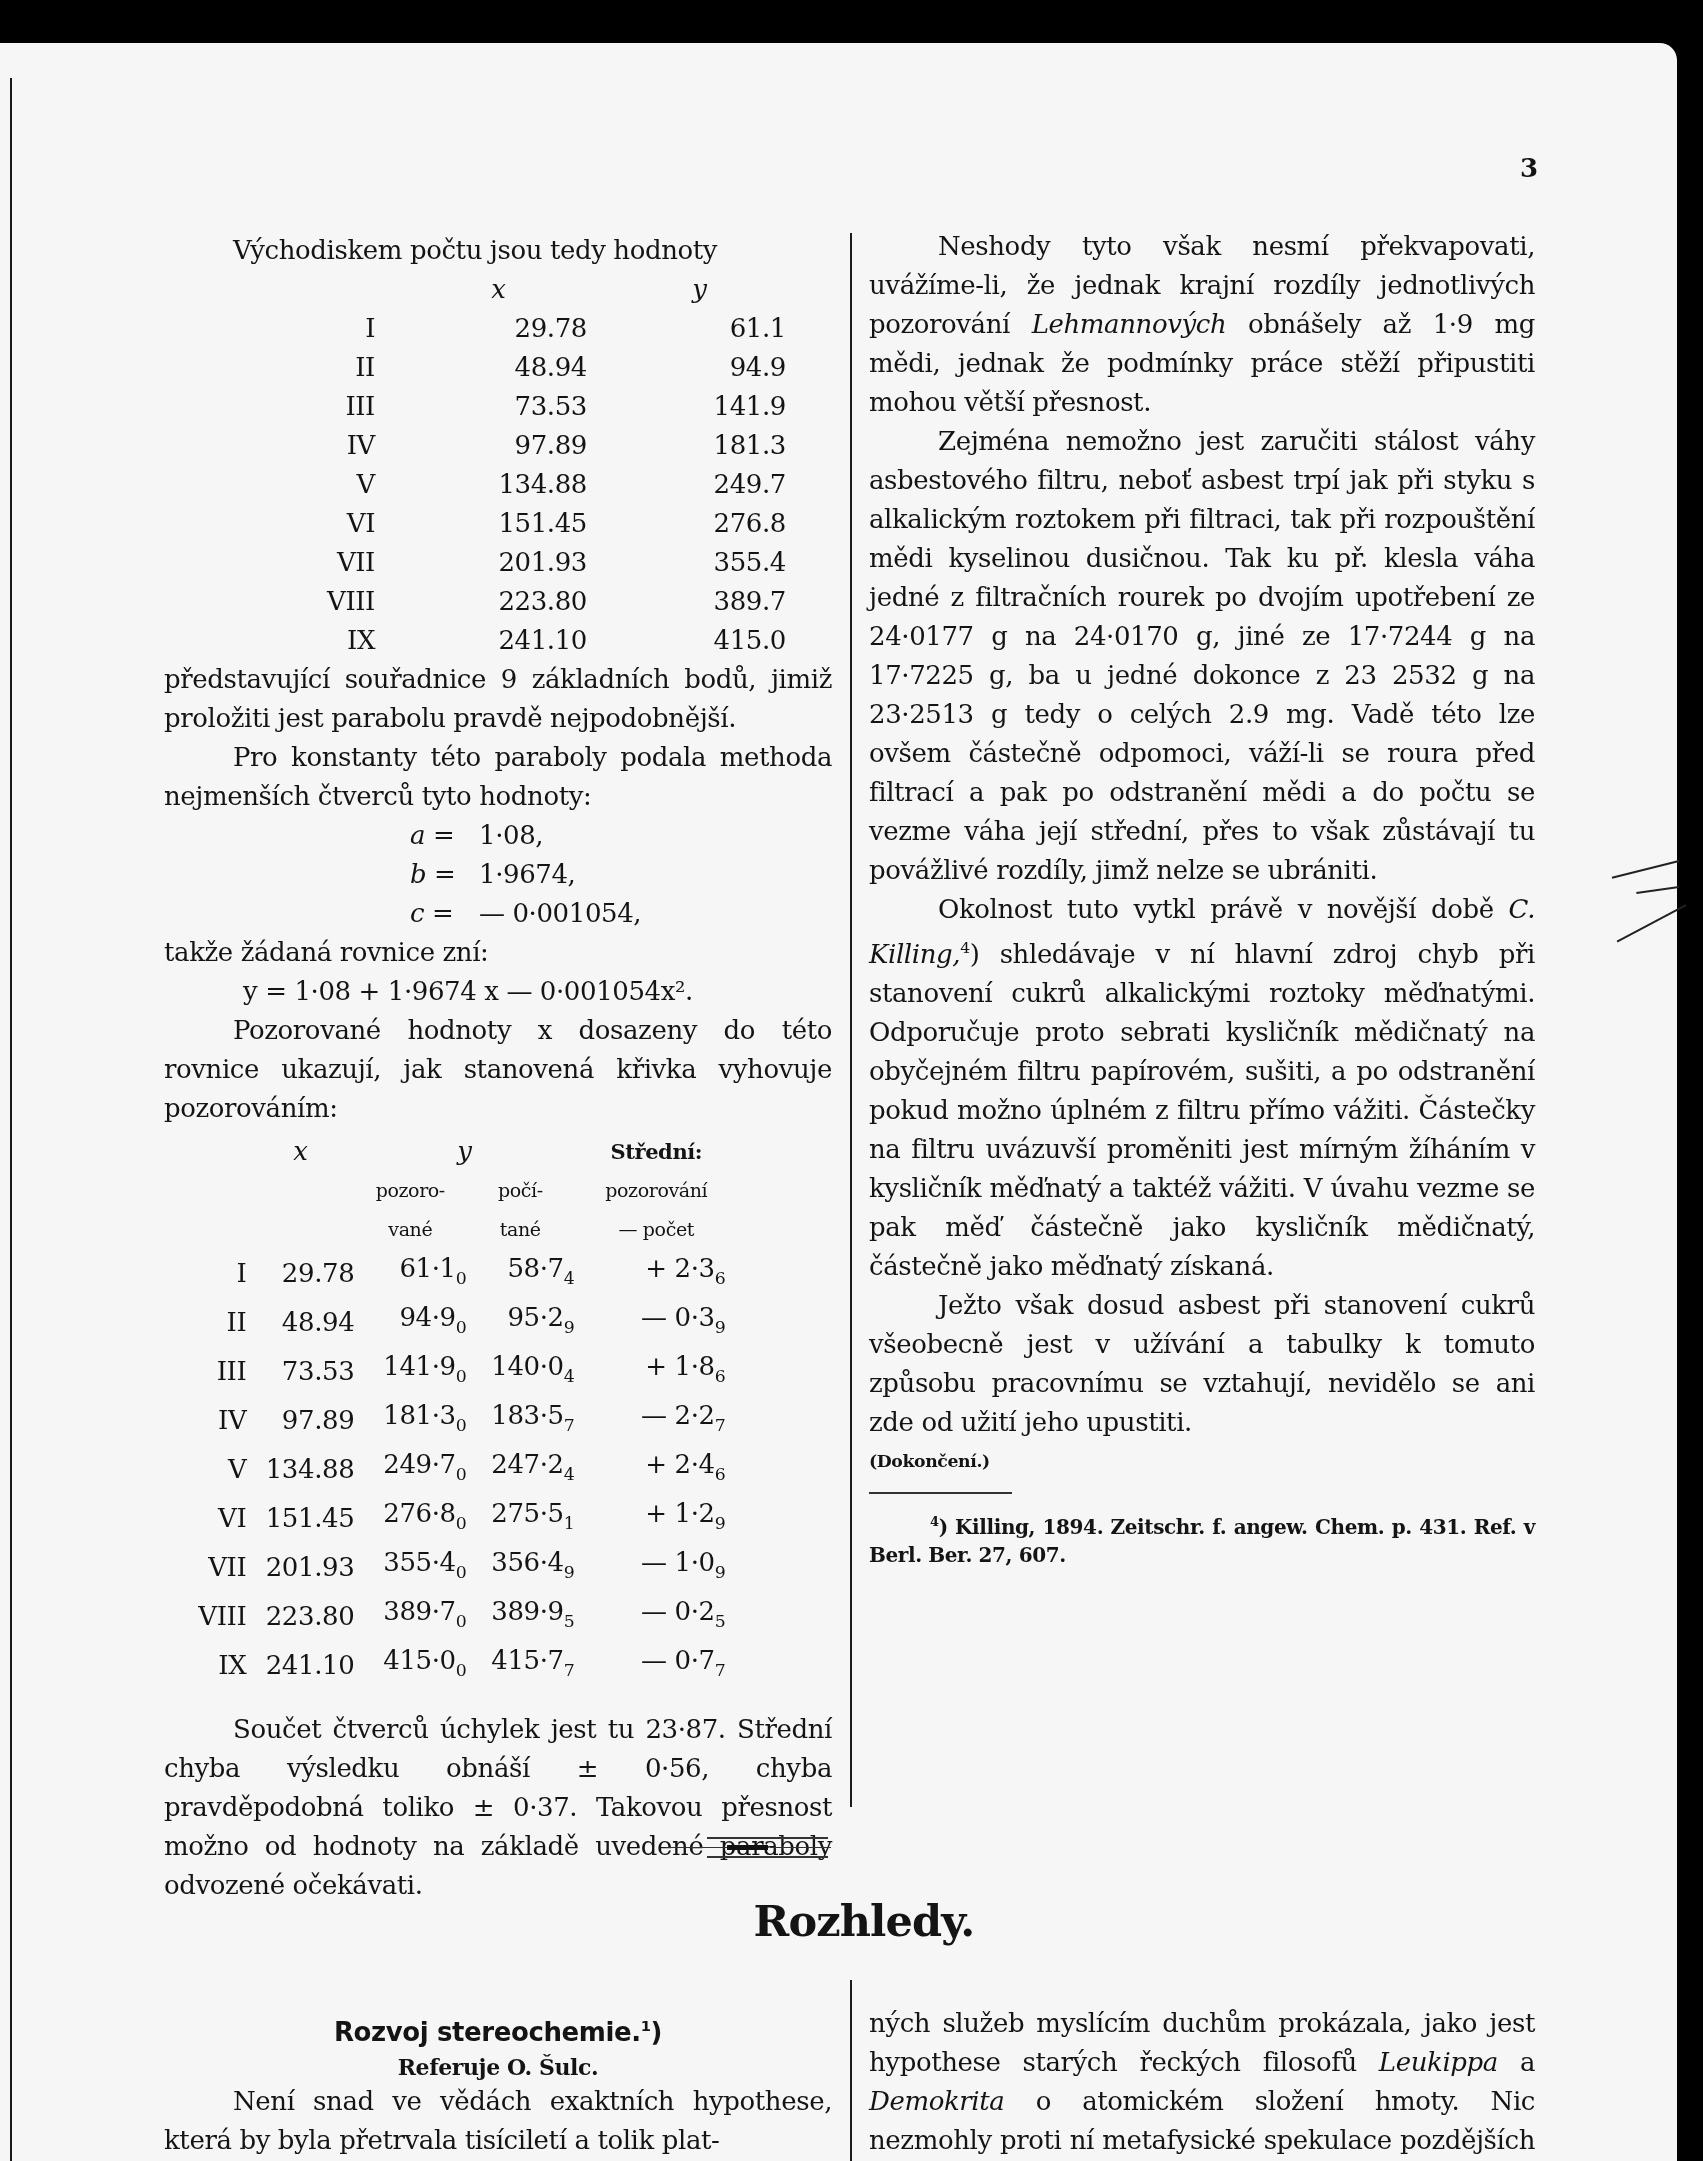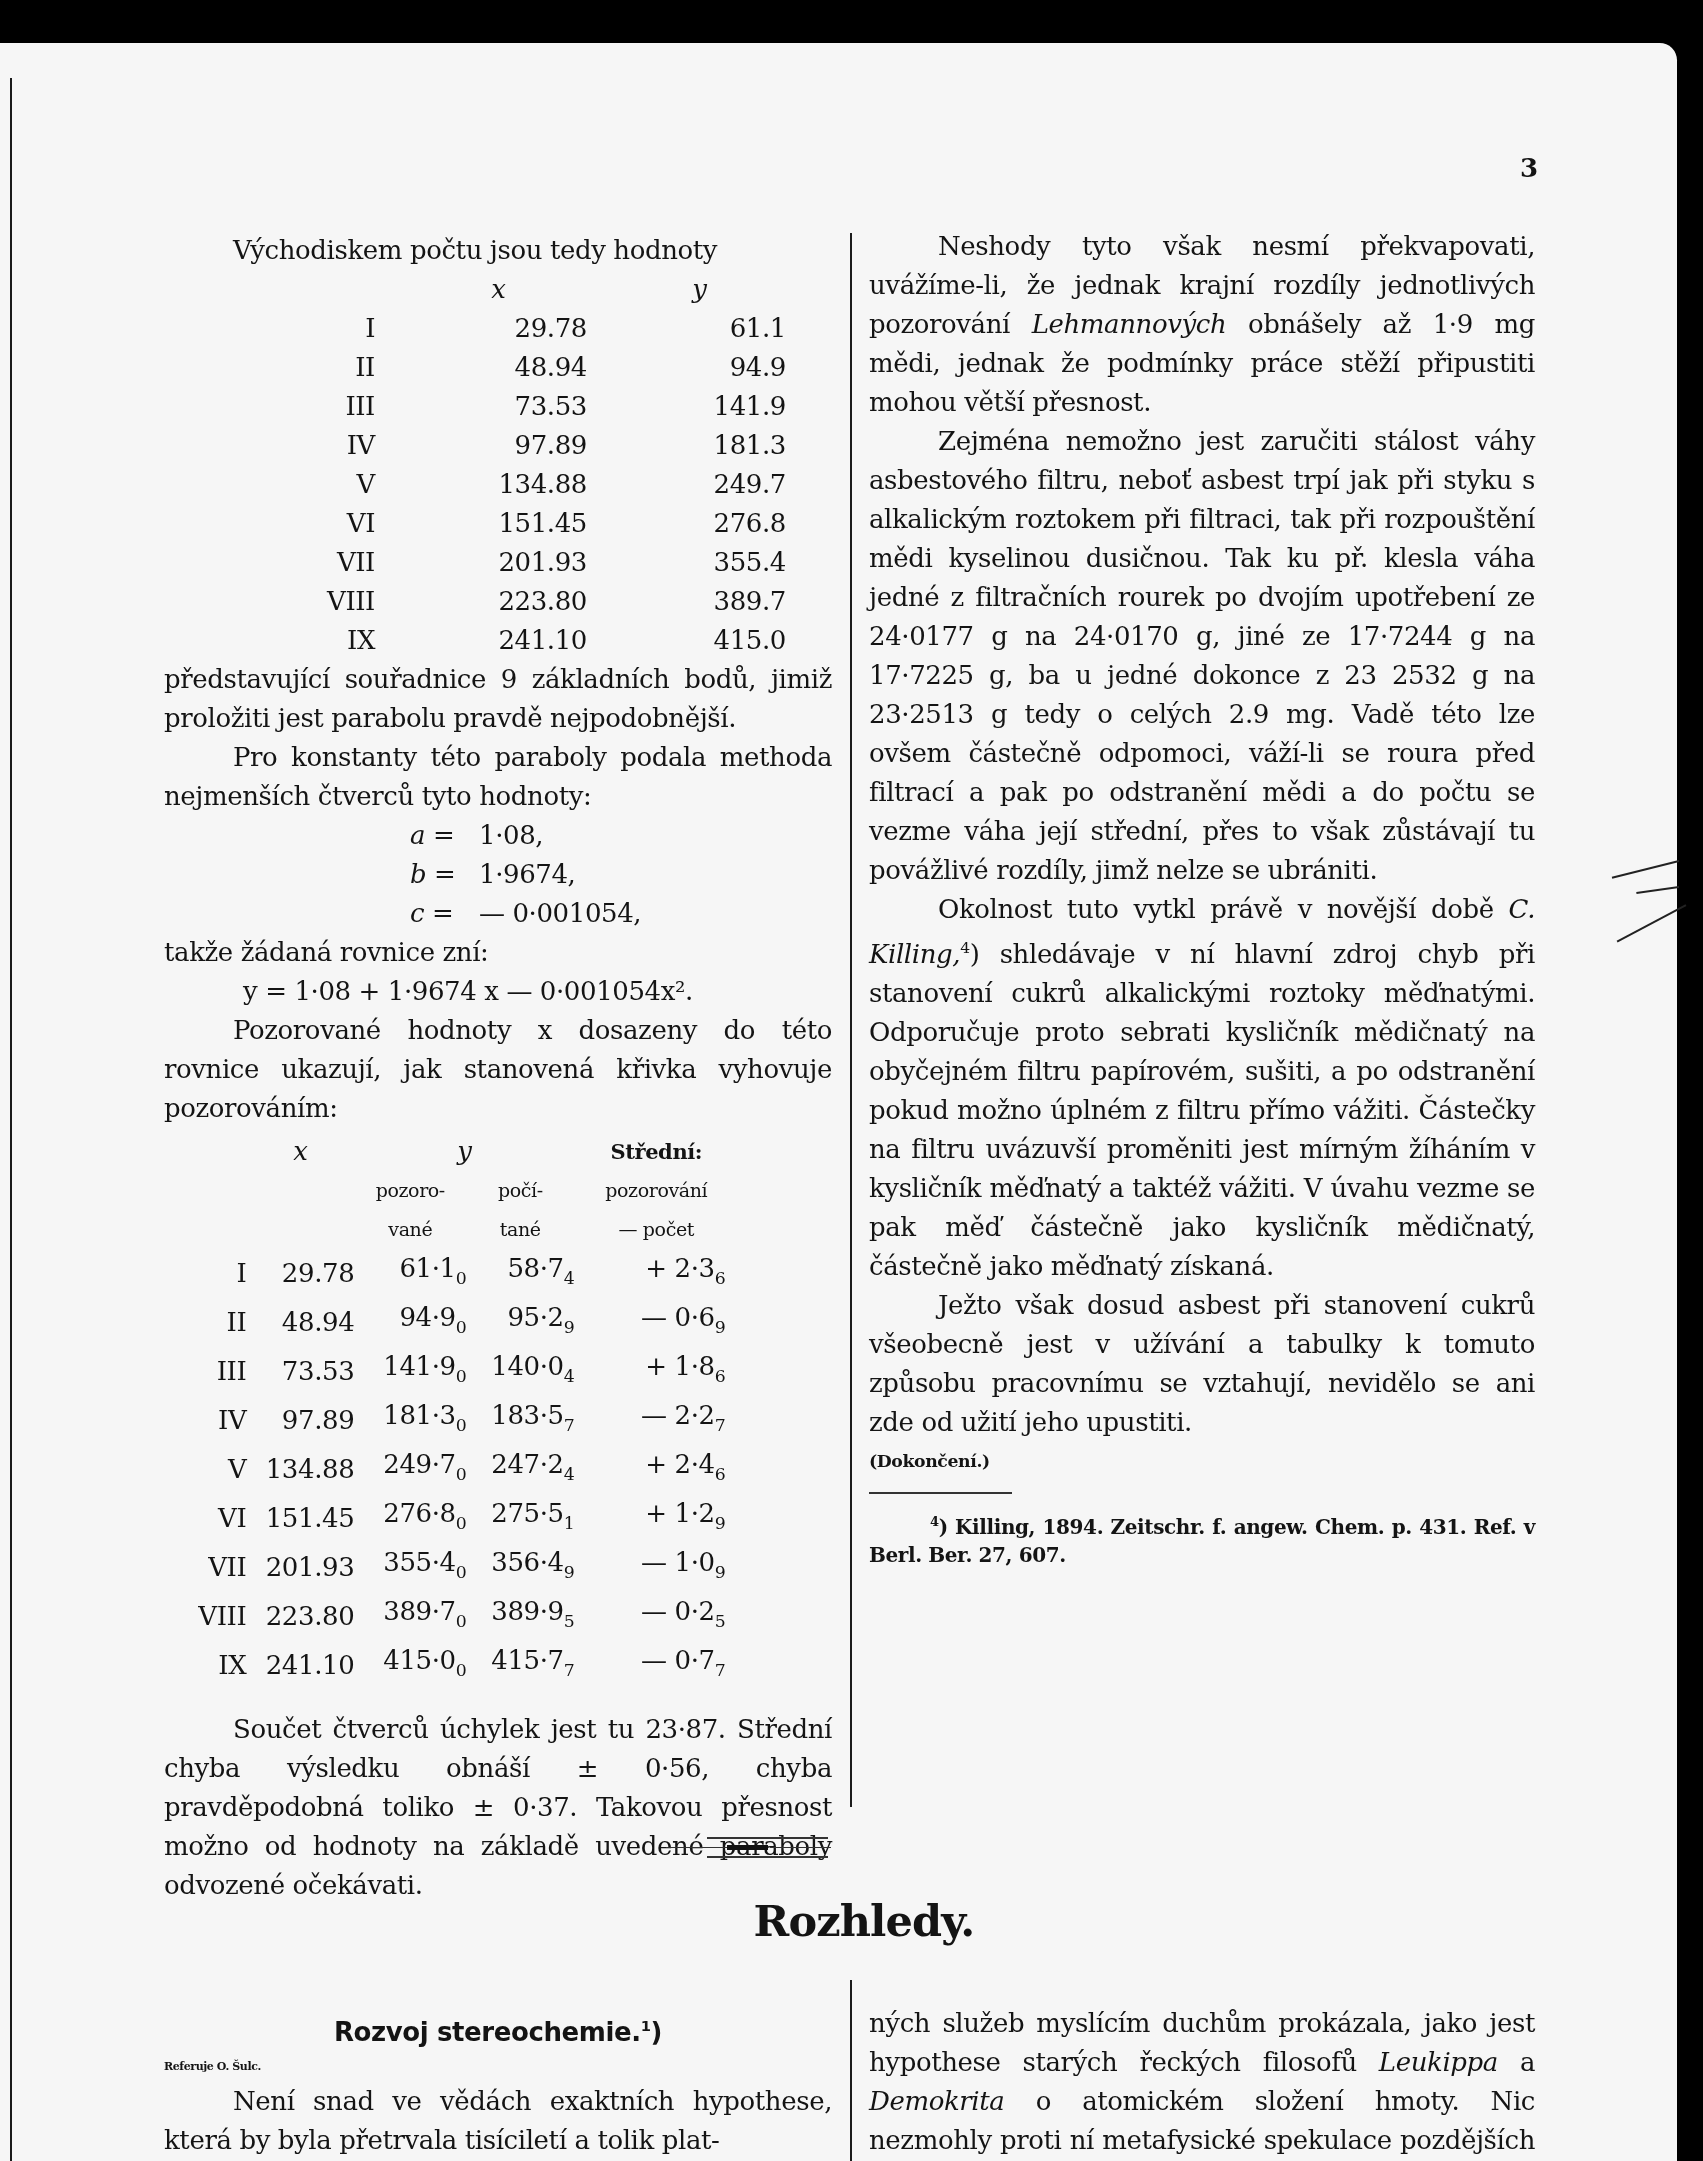--- a/index.html
+++ b/index.html
@@ -25,21 +25,21 @@
   .ftab .hd { font-size:19px; line-height:27px; text-align:center; height:27px; }
   .ftab sub { font-size:17.3px; vertical-align:-7px; }
   .footnote { font-size:20px; line-height:29px; font-weight:bold; }
   .fn-rule { width:143px; height:1.7px; background:#333; margin:11.2px 0 13px 0; }
   .dokon { font-size:17.3px; font-weight:bold; padding-right:13px; }
   .ornament { position:absolute; left:666px; top:1837px; width:186px; height:21.6px; }
   .ornament i { position:absolute; display:block; background:#333; }
   .section-title { position:absolute; left:648px; top:1896px; width:432px; text-align:center;
                    font-size:43px; font-weight:bold; letter-spacing:-0.9px; }
   .art-title { font-family:"DejaVu Sans","Liberation Sans",sans-serif; font-weight:bold; font-size:26px; text-align:center; }
-  .art-byline { font-size:11px; font-weight:bold; line-height:30px; }
+  .art-byline { font-size:22px; font-weight:bold; text-align:center; line-height:30px; }
   .mark { position:absolute; background:#222; height:2.2px; transform-origin:right center; }
 </style>
 </head>
 <body>
 
 <div class="page"></div>
 <div class="page-left-edge"></div>
 
 <div class="mark" style="left:1610px;top:860px;width:69px;transform:rotate(-14deg);"></div>
 <div class="mark" style="left:1636px;top:886px;width:43px;transform:rotate(-8deg);"></div>
@@ -148,21 +148,21 @@
           <td>29.78</td>
           <td><span>61·1</span><sub>0</sub></td>
           <td><span>58·7</span><sub>4</sub></td>
           <td style="padding-right:13px;"><span>+ 2·3</span><sub>6</sub></td>
         </tr>
     <tr>
           <td>II</td>
           <td>48.94</td>
           <td><span>94·9</span><sub>0</sub></td>
           <td><span>95·2</span><sub>9</sub></td>
-          <td style="padding-right:13px;"><span>— 0·6</span><sub>9</sub></td>
+          <td style="padding-right:13px;"><span>— 0·3</span><sub>9</sub></td>
         </tr>
     <tr>
           <td>III</td>
           <td>73.53</td>
           <td><span>141·9</span><sub>0</sub></td>
           <td><span>140·0</span><sub>4</sub></td>
           <td style="padding-right:13px;"><span>+ 1·8</span><sub>6</sub></td>
         </tr>
     <tr>
           <td>IV</td>

